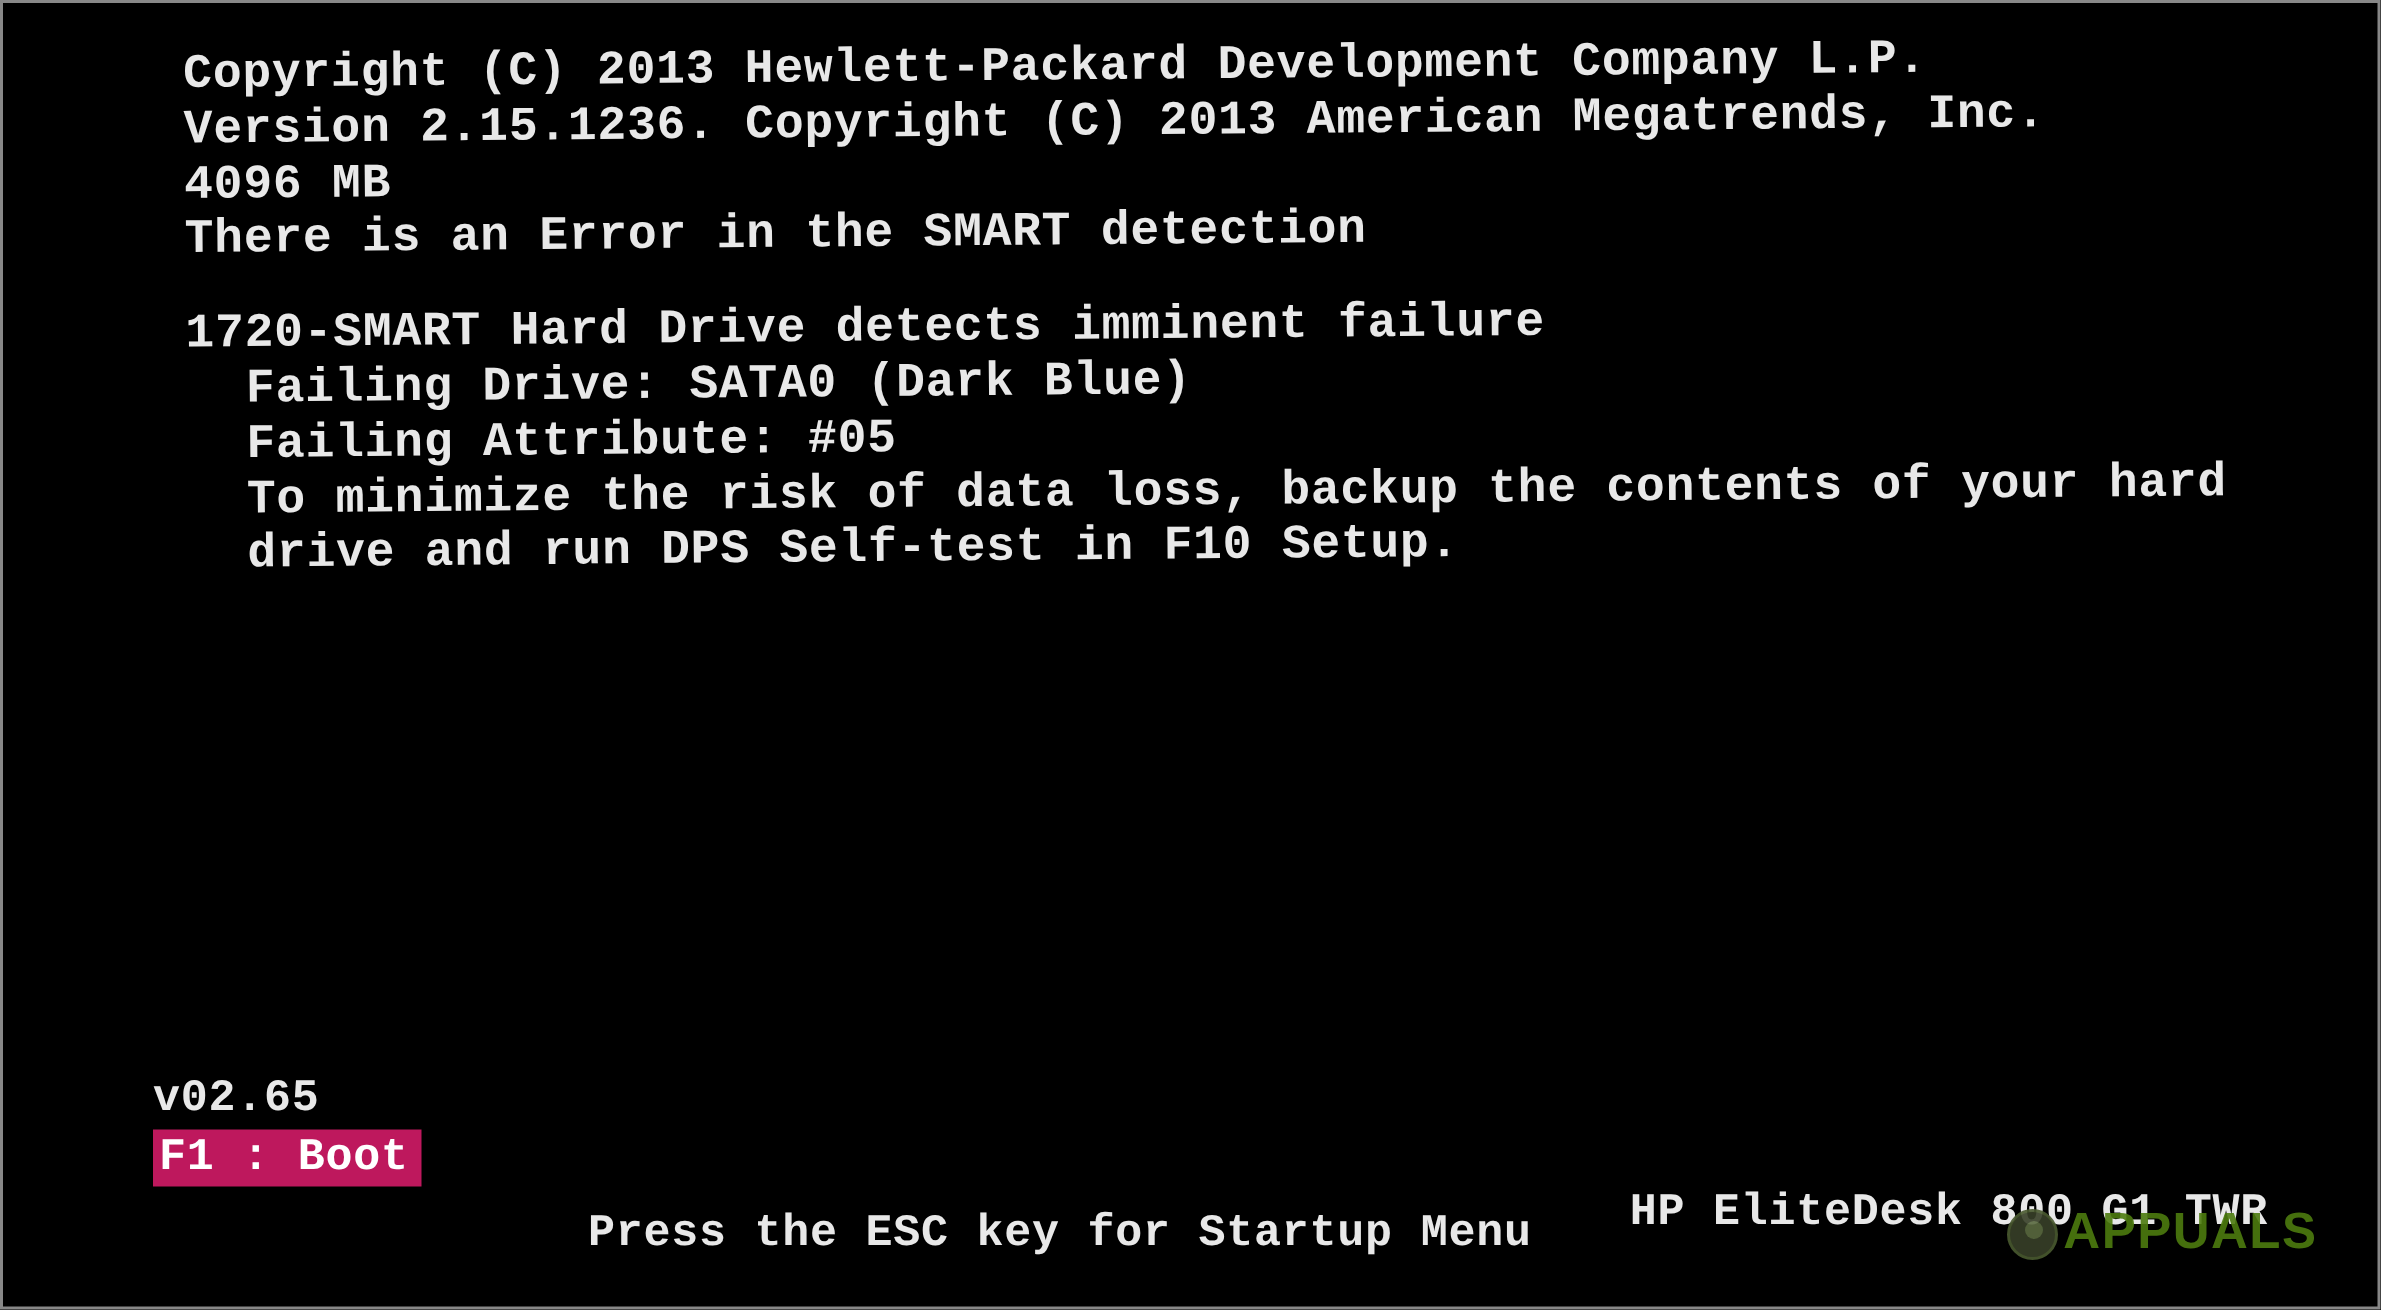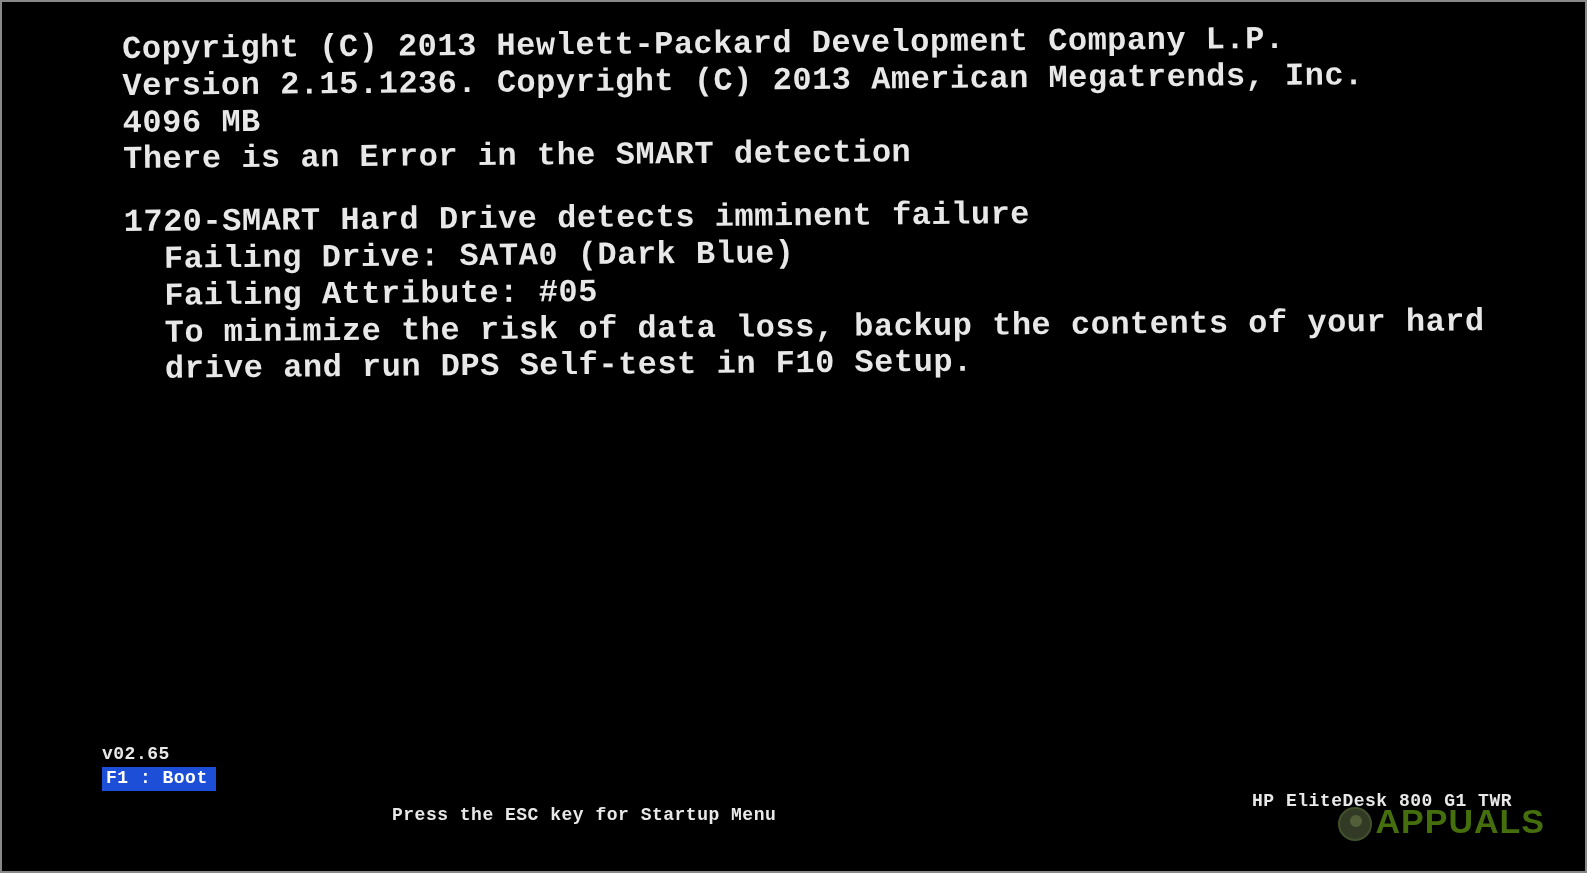--- a/index.html
+++ b/index.html
@@ -36,30 +36,30 @@
       padding-left: 40px;
     }
     .spacer {
       height: 26px;
     }
     .bottom {
       position: absolute;
       left: 100px;
       right: 30px;
       bottom: 40px;
-      font-size: 18px;
+      font-size: 30px;
       font-weight: bold;
       line-height: 1.2;
       letter-spacing: 0.5px;
     }
     .version {
       margin-bottom: 2px;
     }
     .boot-highlight {
-      background: #1d4ed8;
+      background: #be185d;
       color: #fff;
       padding: 1px 8px 1px 4px;
       display: inline-block;
     }
     .bottom-row2 {
       margin-top: 6px;
       position: relative;
       height: 34px;
       text-align: right;
     }

